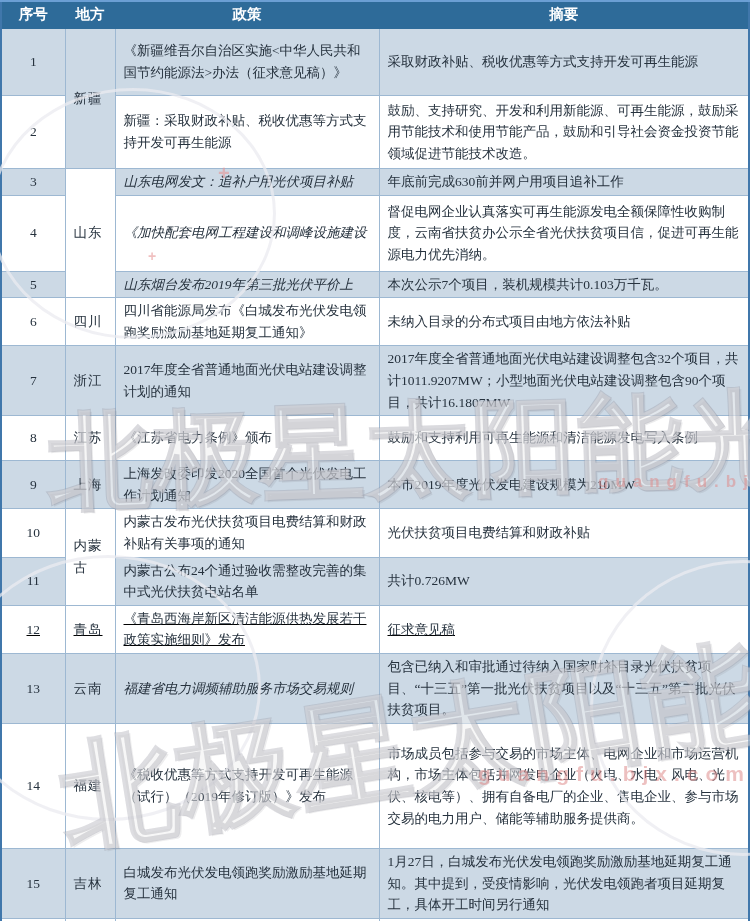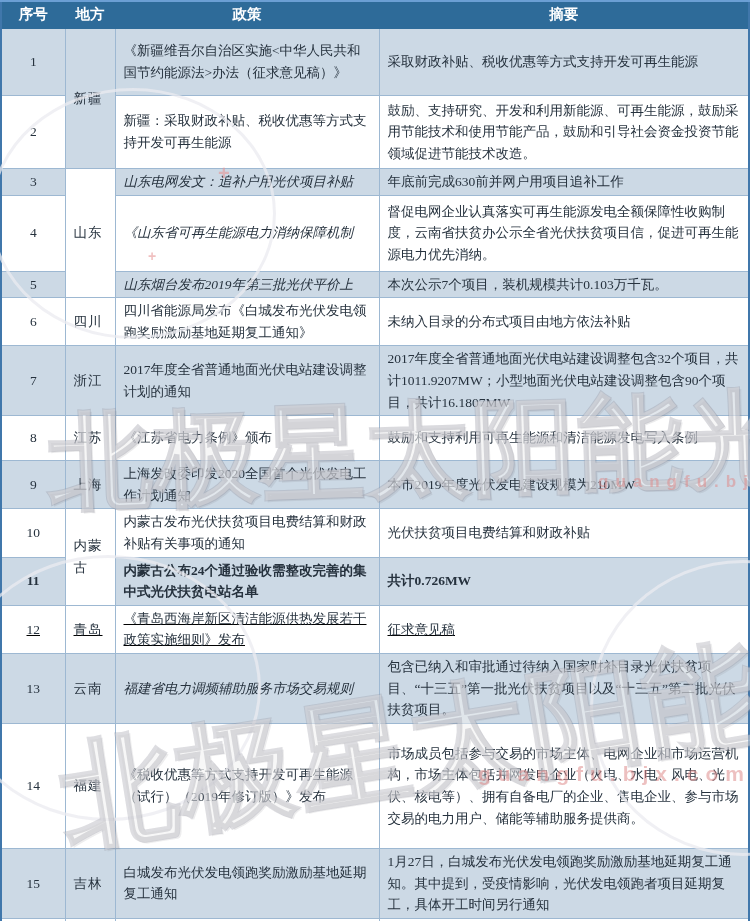--- a/index.html
+++ b/index.html
@@ -113,21 +113,21 @@
           <td class="band-white col-summary">鼓励、支持研究、开发和利用新能源、可再生能源，鼓励采用节能技术和使用节能产品，鼓励和引导社会资金投资节能领域促进节能技术改造。</td>
         </tr>
         <tr style="height: 24px;">
           <td class="band-blue col-no">3</td>
           <td class="band-white col-place" rowspan="3">山东</td>
           <td class="band-blue col-policy nowrap">山东电网发文：追补户用光伏项目补贴</td>
           <td class="band-blue col-summary">年底前完成630前并网户用项目追补工作</td>
         </tr>
         <tr style="height: 76px;">
           <td class="band-white col-no">4</td>
-          <td class="band-white col-policy nowrap">《山东省可再生能源电力消纳保障机制</td>
+          <td class="band-white col-policy nowrap">《加快配套电网工程建设和调峰设施建设</td>
           <td class="band-white col-summary">督促电网企业认真落实可再生能源发电全额保障性收购制度，云南省扶贫办公示全省光伏扶贫项目信，促进可再生能源电力优先消纳。</td>
         </tr>
         <tr style="height: 24px;">
           <td class="band-blue col-no">5</td>
           <td class="band-blue col-policy nowrap">山东烟台发布2019年第三批光伏平价上</td>
           <td class="band-blue col-summary">本次公示7个项目，装机规模共计0.103万千瓦。</td>
         </tr>
         <tr style="height: 45px;">
           <td class="band-white col-no">6</td>
           <td class="band-white col-place">四川</td>
@@ -151,21 +151,21 @@
           <td class="band-blue col-place">上海</td>
           <td class="band-blue col-policy">上海发改委印发2020全国首个光伏发电工作计划通知</td>
           <td class="band-blue col-summary">本市2019年度光伏发电建设规模为210MW</td>
         </tr>
         <tr style="height: 44px;">
           <td class="band-white col-no">10</td>
           <td class="band-white col-place" rowspan="2">内蒙古</td>
           <td class="band-white col-policy">内蒙古发布光伏扶贫项目电费结算和财政补贴有关事项的通知</td>
           <td class="band-white col-summary">光伏扶贫项目电费结算和财政补贴</td>
         </tr>
-        <tr style="height: 44px; font-weight: bold;">
+        <tr style="height: 44px;">
           <td class="band-blue col-no">11</td>
           <td class="band-blue col-policy">内蒙古公布24个通过验收需整改完善的集中式光伏扶贫电站名单</td>
           <td class="band-blue col-summary">共计0.726MW</td>
         </tr>
         <tr style="height: 45px; text-decoration: underline;">
           <td class="band-white col-no">12</td>
           <td class="band-white col-place">青岛</td>
           <td class="band-white col-policy">《青岛西海岸新区清洁能源供热发展若干政策实施细则》发布</td>
           <td class="band-white col-summary">征求意见稿</td>
         </tr>

